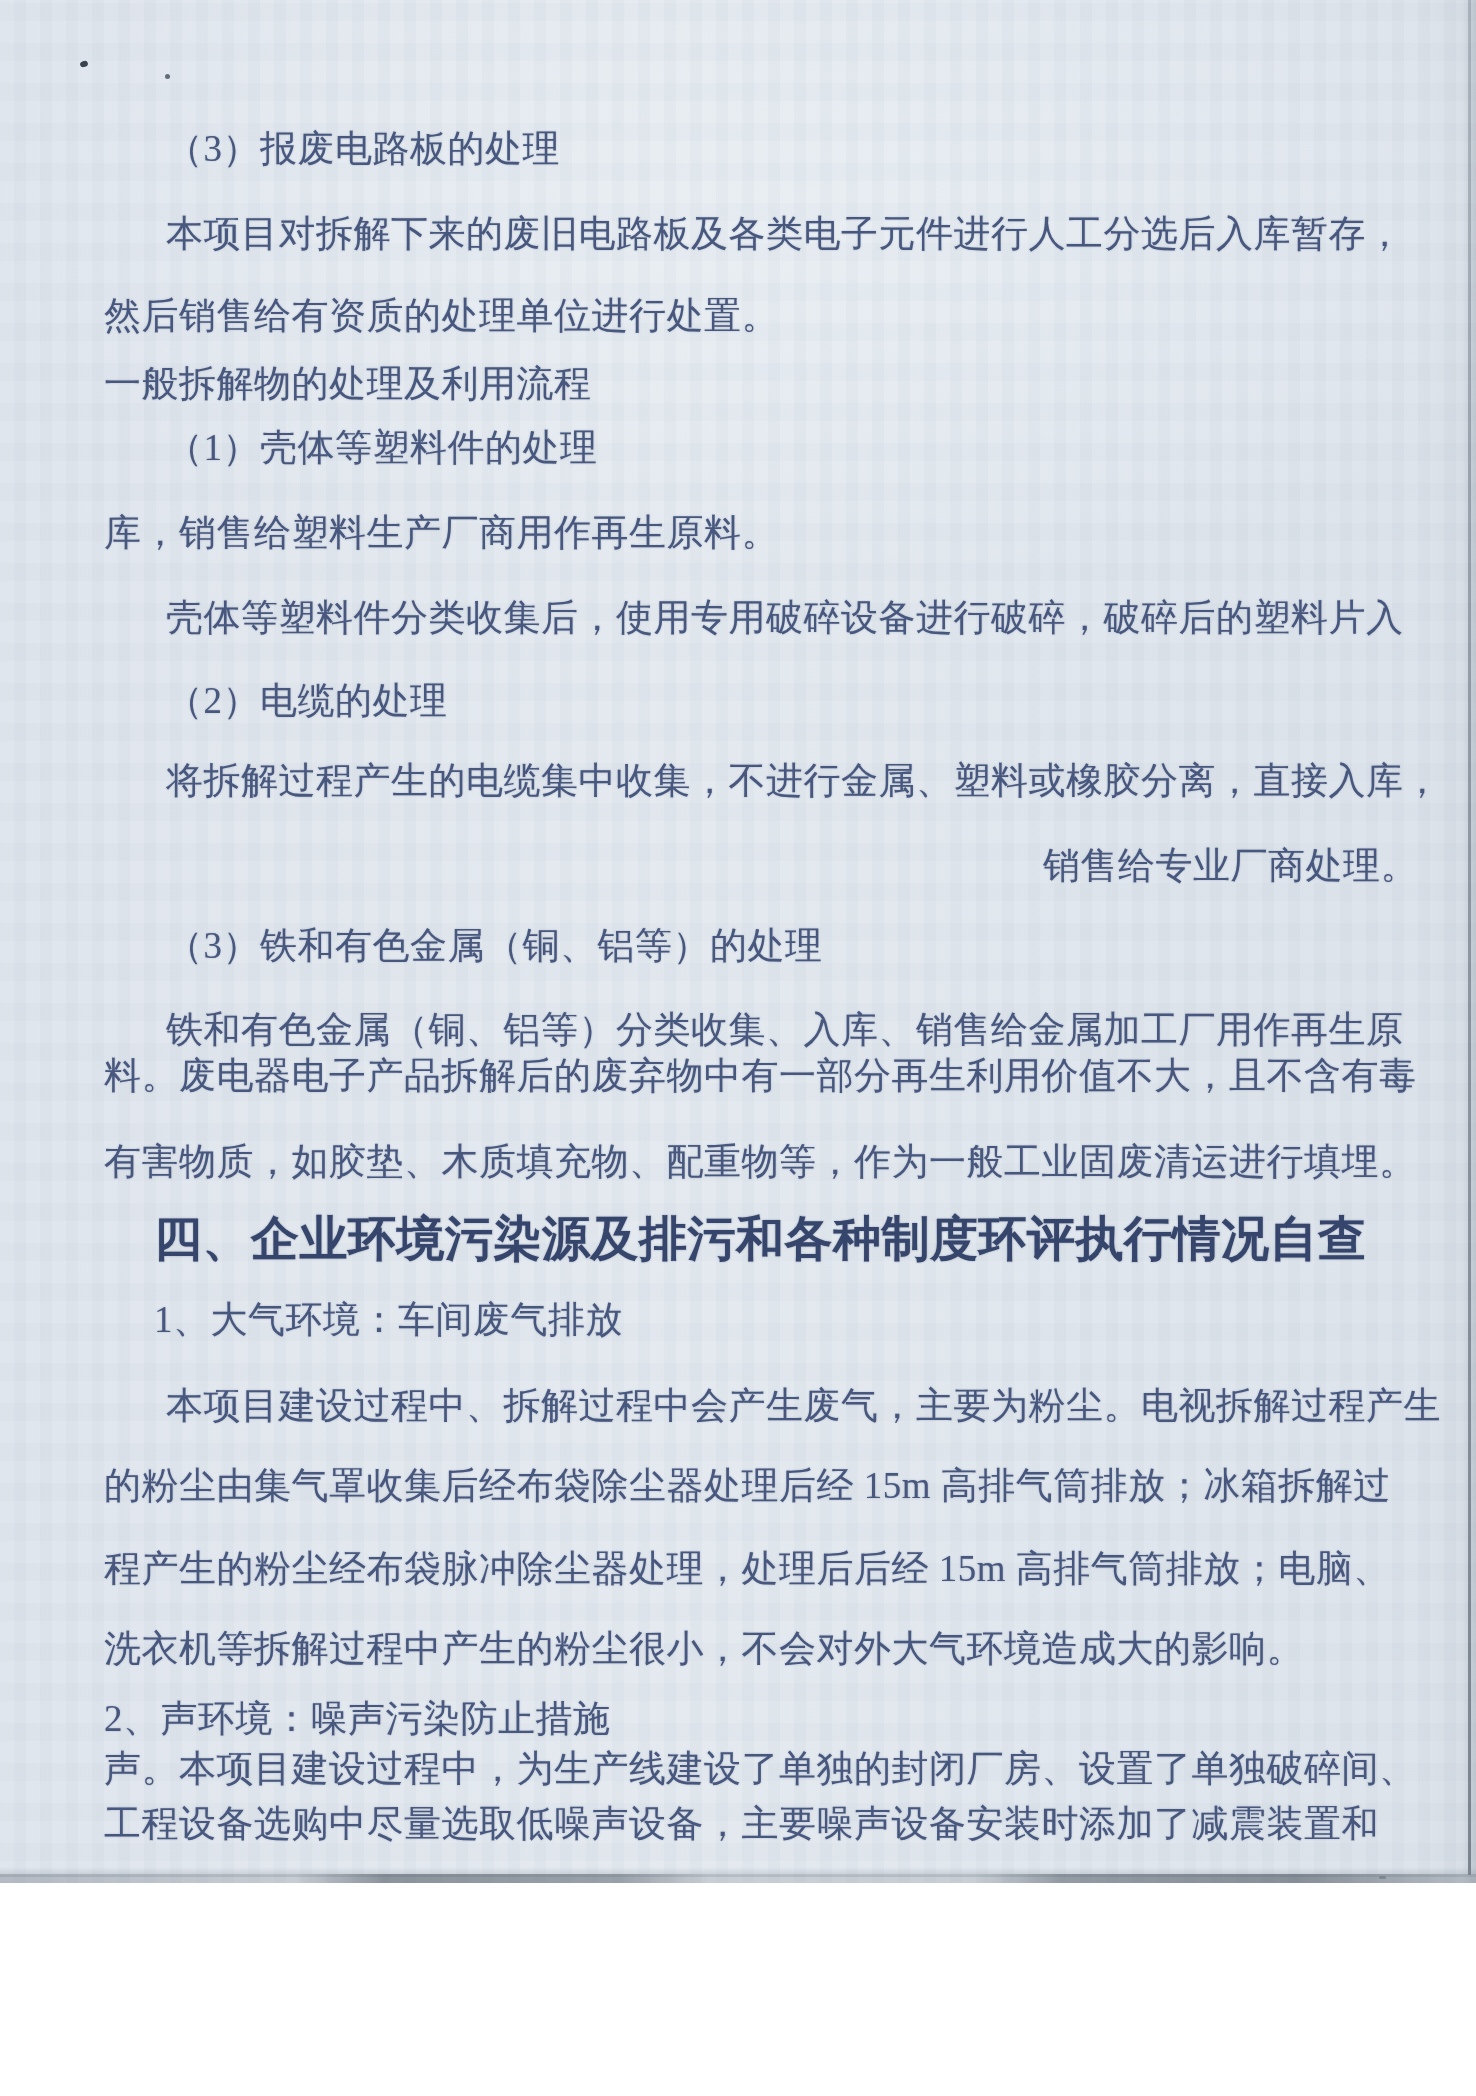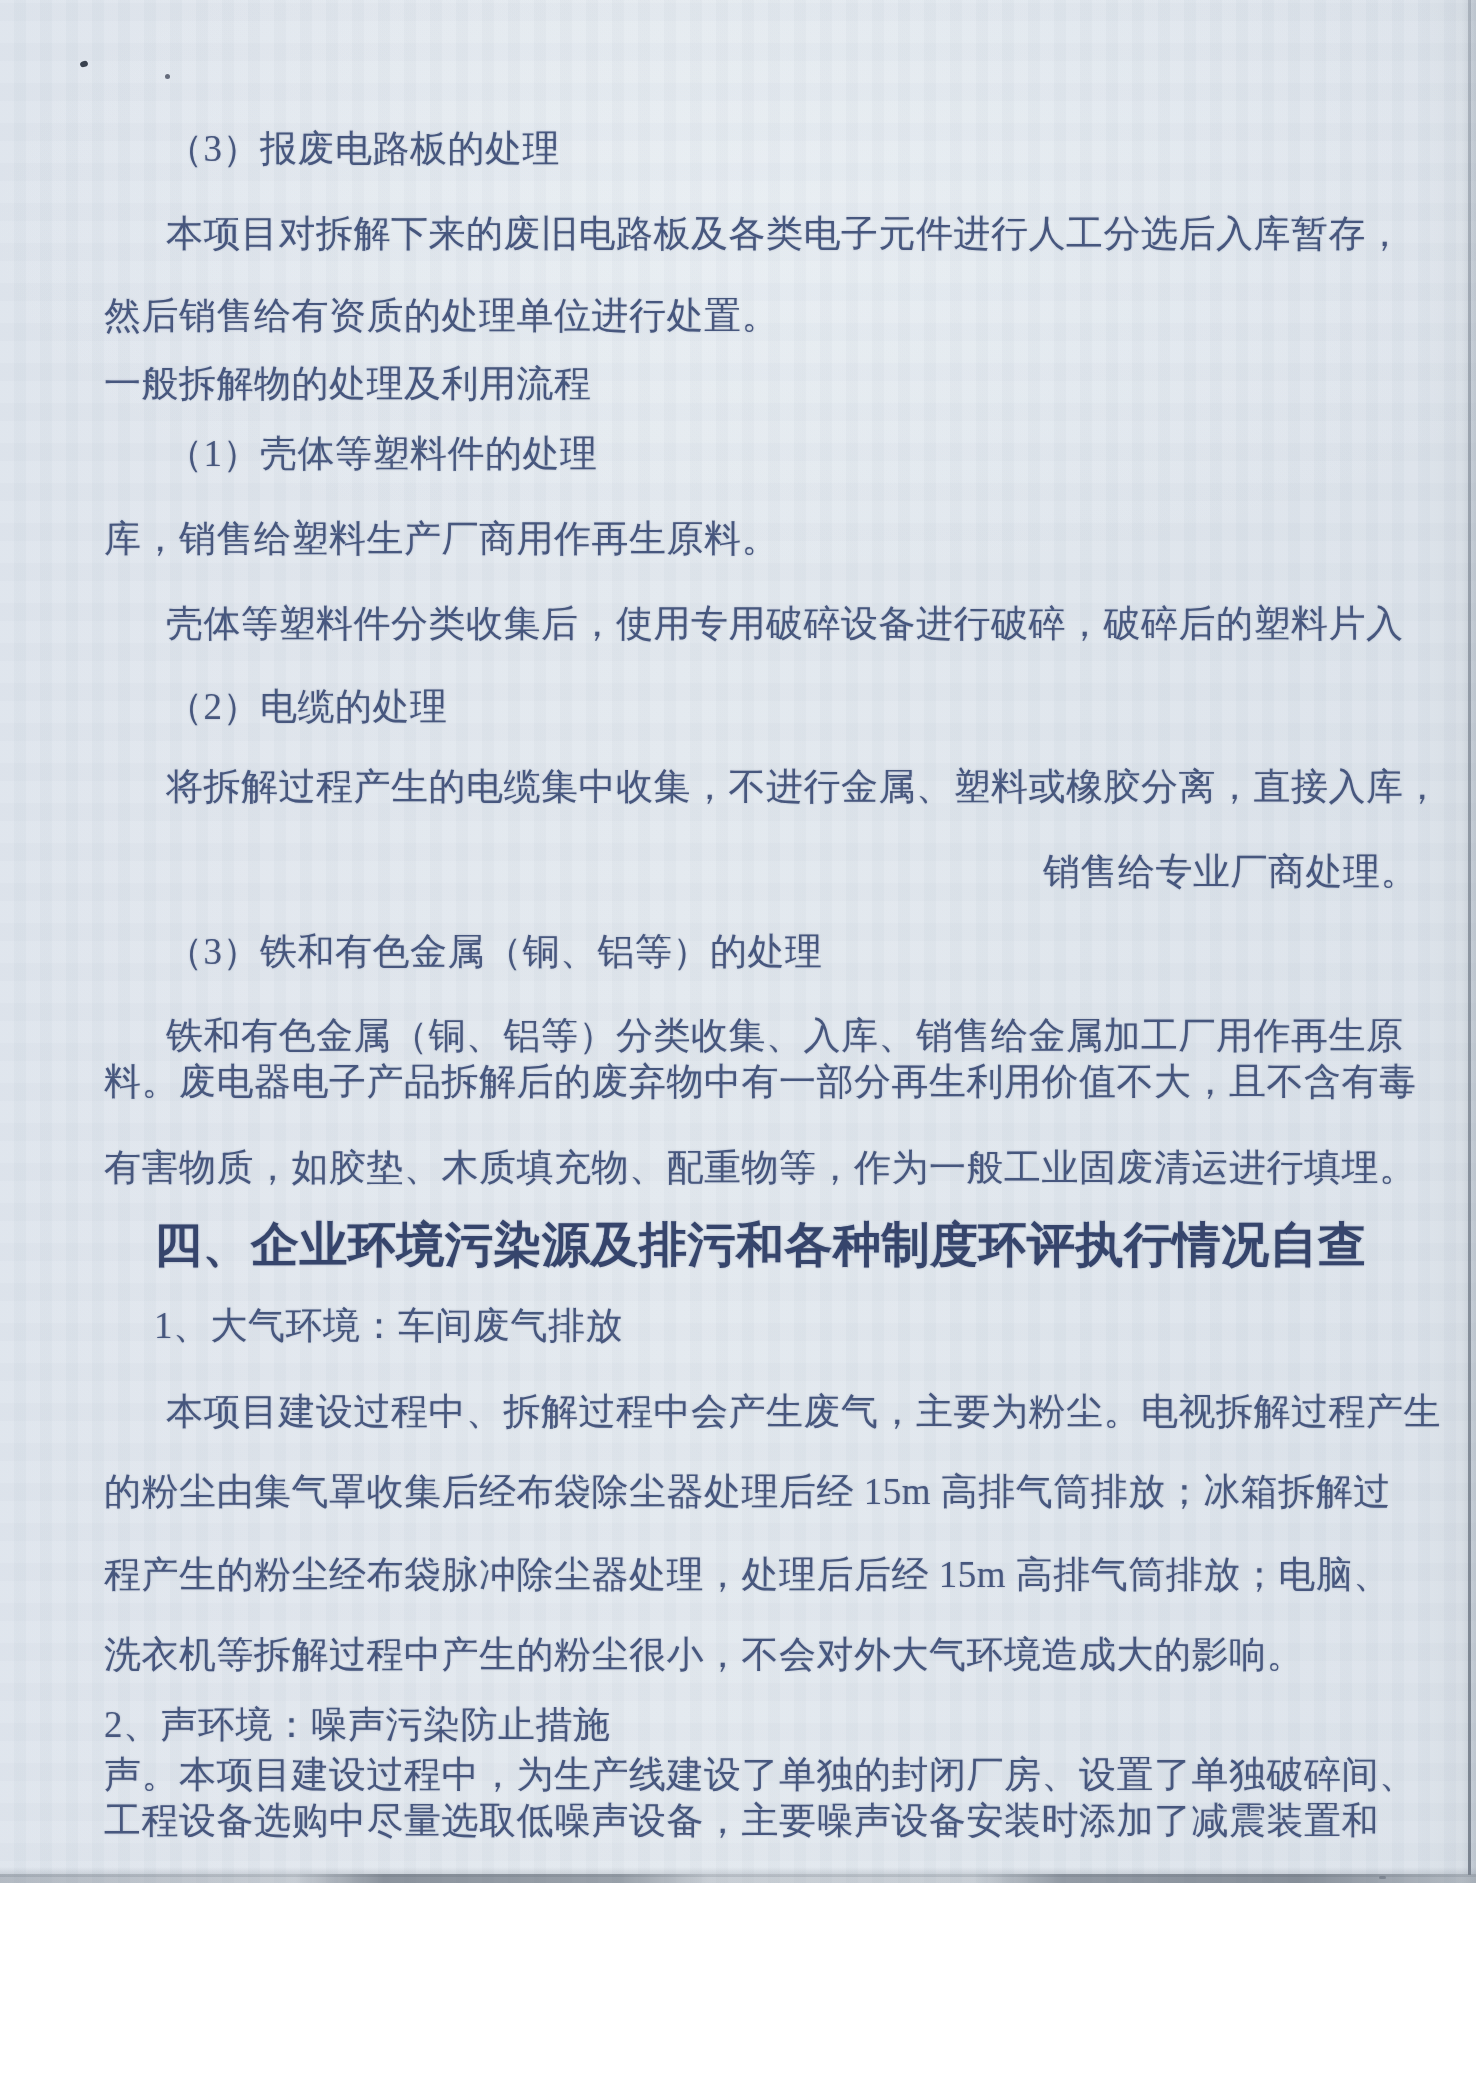--- a/index.html
+++ b/index.html
@@ -86,39 +86,39 @@
 </style>
 </head>
 <body>
 
 <div class="page">
   <div class="text-layer" id="text-layer">
       <div class="line ind-para" style="margin-top: 0px;">（3）报废电路板的处理</div>
       <div class="line ind-para" style="margin-top: 39px;">本项目对拆解下来的废旧电路板及各类电子元件进行人工分选后入库暂存，</div>
       <div class="line ind-none" style="margin-top: 36px;">然后销售给有资质的处理单位进行处置。</div>
       <div class="line ind-none" style="margin-top: 22px;">一般拆解物的处理及利用流程</div>
-      <div class="line ind-para" style="margin-top: 24px;">（1）壳体等塑料件的处理</div>
+      <div class="line ind-para" style="margin-top: 18px;">（1）壳体等塑料件的处理</div>
       <div class="line ind-none" style="margin-top: 39px;">库，销售给塑料生产厂商用作再生原料。</div>
       <div class="line ind-para" style="margin-top: 39px;">壳体等塑料件分类收集后，使用专用破碎设备进行破碎，破碎后的塑料片入</div>
       <div class="line ind-para" style="margin-top: 37px;">（2）电缆的处理</div>
       <div class="line ind-para" style="margin-top: 34px;">将拆解过程产生的电缆集中收集，不进行金属、塑料或橡胶分离，直接入库，</div>
       <div class="line ind-none" style="margin-top: 39px; text-align: right;">销售给专业厂商处理。</div>
       <div class="line ind-para" style="margin-top: 34px;">（3）铁和有色金属（铜、铝等）的处理</div>
       <div class="line ind-para" style="margin-top: 38px;">铁和有色金属（铜、铝等）分类收集、入库、销售给金属加工厂用作再生原</div>
       <div class="line ind-none" style="">料。废电器电子产品拆解后的废弃物中有一部分再生利用价值不大，且不含有毒</div>
       <div class="line ind-none" style="margin-top: 40px;">有害物质，如胶垫、木质填充物、配重物等，作为一般工业固废清运进行填埋。</div>
       <div class="line ind-head bold" style="margin-top: 31px;">四、企业环境污染源及排污和各种制度环评执行情况自查</div>
       <div class="line ind-head" style="margin-top: 35px;">1、大气环境：车间废气排放</div>
       <div class="line ind-para" style="margin-top: 40px;">本项目建设过程中、拆解过程中会产生废气，主要为粉尘。电视拆解过程产生</div>
       <div class="line ind-none" style="margin-top: 34px;">的粉尘由集气罩收集后经布袋除尘器处理后经 15m 高排气筒排放；冰箱拆解过</div>
       <div class="line ind-none" style="margin-top: 37px;">程产生的粉尘经布袋脉冲除尘器处理，处理后后经 15m 高排气筒排放；电脑、</div>
       <div class="line ind-none" style="margin-top: 34px;">洗衣机等拆解过程中产生的粉尘很小，不会对外大气环境造成大的影响。</div>
       <div class="line ind-none" style="margin-top: 24px;">2、声环境：噪声污染防止措施</div>
       <div class="line ind-none" style="margin-top: 4px;">声。本项目建设过程中，为生产线建设了单独的封闭厂房、设置了单独破碎间、</div>
-      <div class="line ind-none" style="">工程设备选购中尽量选取低噪声设备，主要噪声设备安装时添加了减震装置和</div>
+      <div class="line ind-none" style="margin-top: 9px;">工程设备选购中尽量选取低噪声设备，主要噪声设备安装时添加了减震装置和</div>
     </div>
 
   <div class="speck speck-1"></div>
   <div class="speck speck-2"></div>
   <div class="speck speck-3"></div>
   <div class="speck speck-4"></div>
   <div class="edge-right-soft"></div>
   <div class="edge-right"></div>
   <div class="bottom-haze"></div>
   <div class="bottom-line"></div>

